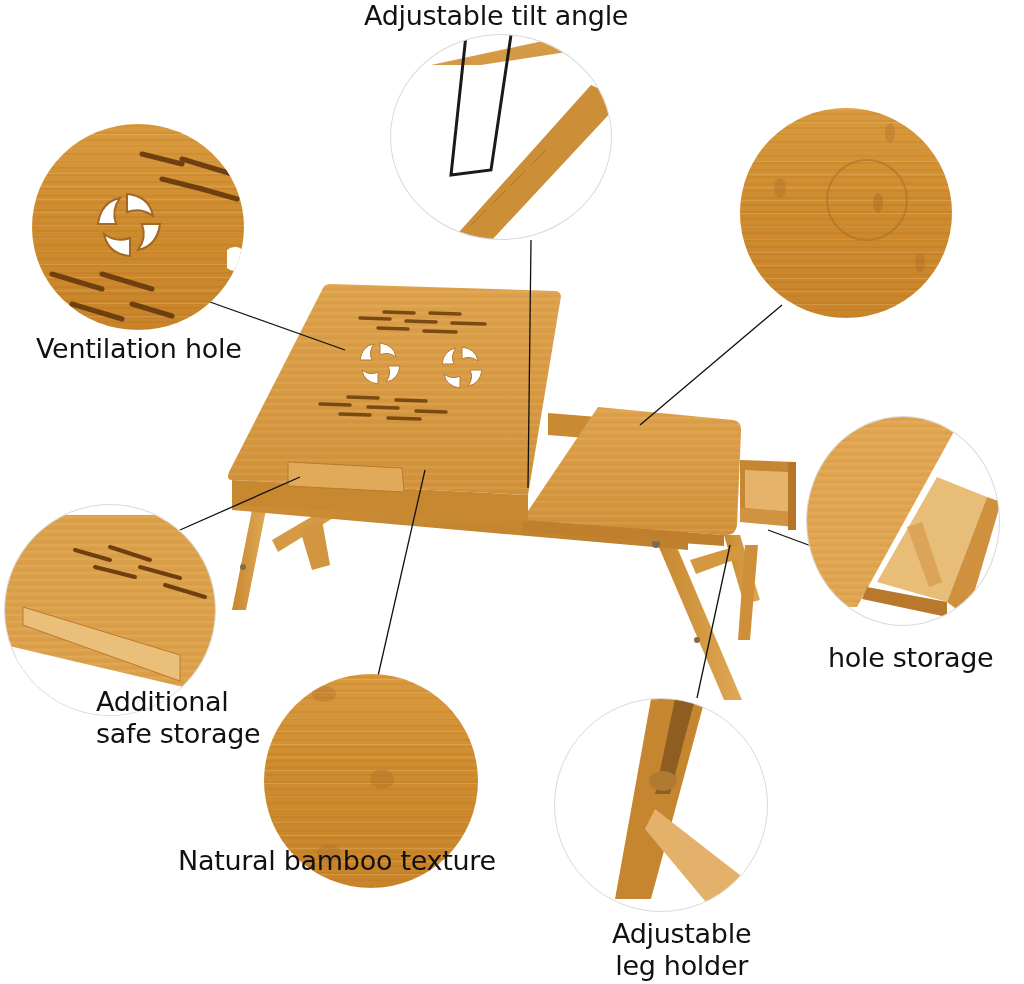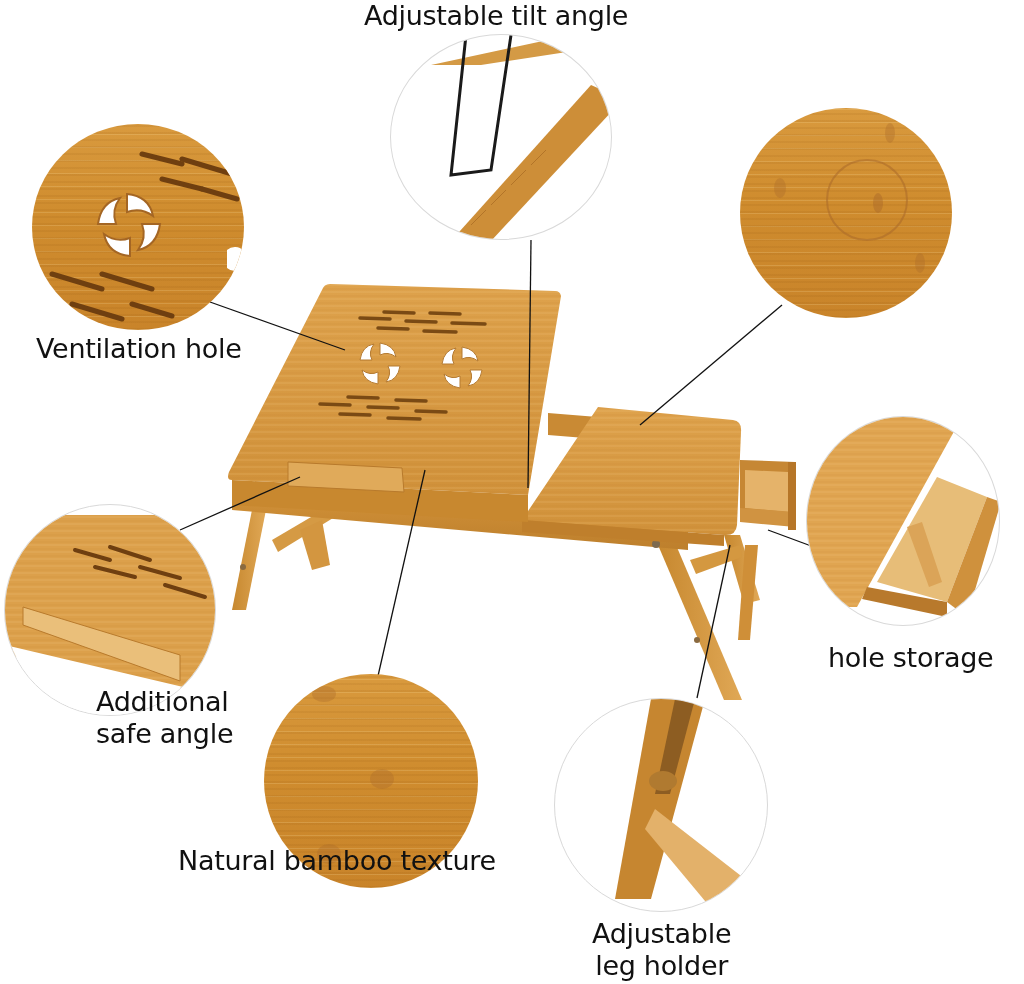--- a/index.html
+++ b/index.html
@@ -218,23 +218,23 @@
 
   <div class="label" style="left:36px;top:333px;">Ventilation hole</div>
 
 
   <div class="label" style="left:828px;top:642px;">
     <div>hole storage</div>
   </div>
 
   <div class="label" style="left:48px;top:686px;margin-left:48px;">
     <div>Additional</div>
-    <div>safe angle</div>
+    <div>safe storage</div>
   </div>
 
   <div class="label" style="left:178px;top:845px;">Natural bamboo texture</div>
 
-  <div class="label center" style="left:592px;top:918px;">
+  <div class="label center" style="left:612px;top:918px;">
     <div>Adjustable</div>
     <div>leg holder</div>
   </div>
 
 </div>
 
 </body></html>

